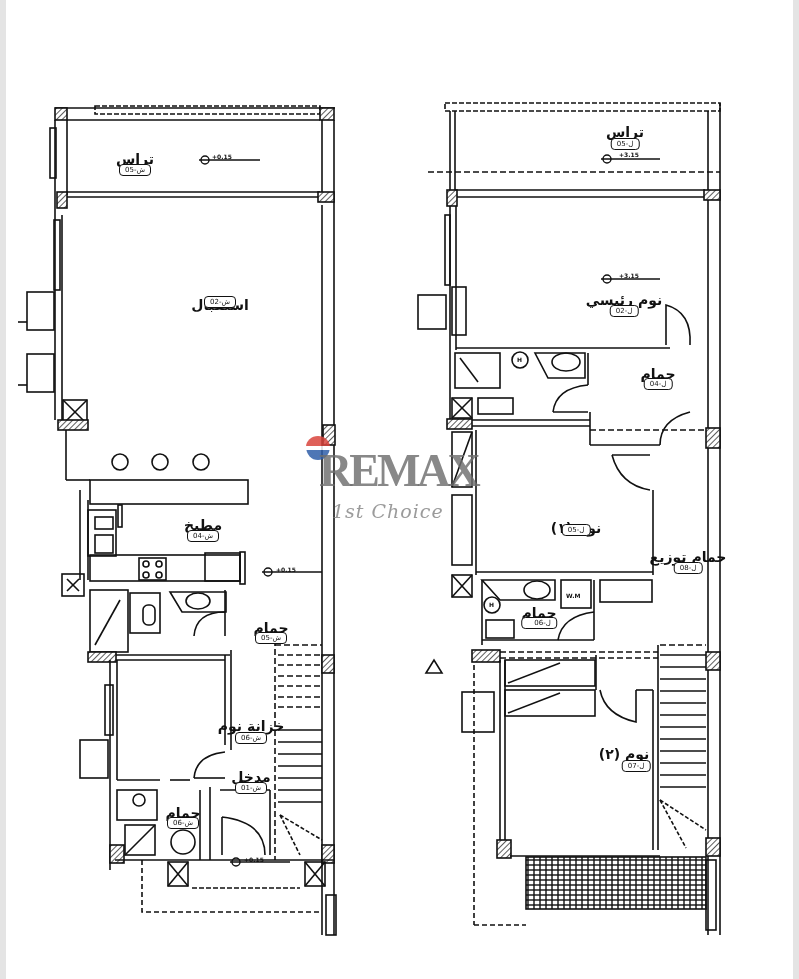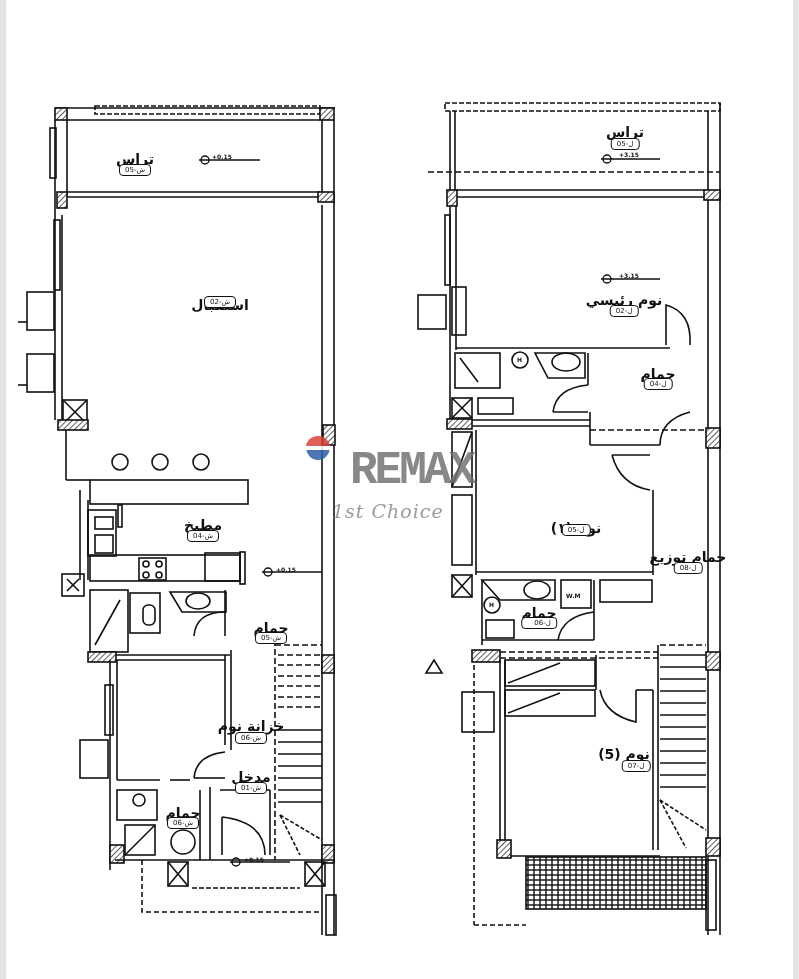--- a/index.html
+++ b/index.html
@@ -2,21 +2,21 @@
 <html><head>
 <meta charset="utf-8">
 <style>
   html, body { margin: 0; padding: 0; background: #ffffff; }
   body { width: 799px; height: 979px; position: relative; overflow: hidden; font-family: "DejaVu Sans", sans-serif; }
   .frame { position: absolute; left: 0; top: 0; width: 799px; height: 979px; border-left: 6px solid #e4e4e4; border-right: 6px solid #e4e4e4; box-sizing: border-box; }
   svg.plan { position: absolute; left: 0; top: 0; }
   .label { position: absolute; font-size: 14px; font-weight: bold; color: #111; text-align: center; direction: rtl; white-space: nowrap; transform: translateX(-50%); }
   .tag { position: absolute; font-size: 7px; color: #111; border: 1.5px solid #111; border-radius: 4px; padding: 0 5px; line-height: 10px; transform: translateX(-50%); white-space: nowrap; background: #fff; }
   .lvl { position: absolute; font-size: 6px; font-weight: bold; color: #111; white-space: nowrap; }
-  .wm-brand { position: absolute; left: 350px; top: 446px; font-family: Liberation Mono, monospace; font-weight: bold; font-size: 46px; letter-spacing: -3px; color: rgba(110,110,110,0.82); line-height: 50px; text-align: right; }
+  .wm-brand { position: absolute; left: 319px; top: 446px; font-family: Liberation Serif, serif; font-weight: bold; font-size: 46px; letter-spacing: -3px; color: rgba(110,110,110,0.82); line-height: 50px; text-align: right; }
   .wm-sub { position: absolute; left: 332px; top: 500px; font-family: "DejaVu Serif", serif; font-style: italic; font-size: 19px; color: rgba(130,130,130,0.8); letter-spacing: 1px; }
   .wm-balloon { position: absolute; left: 306px; top: 436px; width: 24px; height: 24px; border-radius: 50% 50% 50% 50% / 45% 45% 55% 55%; background: linear-gradient(#d9443c 0 40%, #ffffff 40% 60%, #2f5ea8 60% 100%); opacity: 0.85; }
 </style>
 </head>
 <body>
 
 <div class="frame"></div>
 
 <svg class="plan" width="799" height="979" viewBox="0 0 799 979">
   <defs>
@@ -328,18 +328,18 @@
 
 <div class="label" style="left:688px;top:549px;">حمام توزيع</div>
 <div class="tag" style="left:688px;top:562px;">08-ل</div>
 
 <div class="label" style="left:539px;top:605px;">حمام</div>
 <div class="tag" style="left:539px;top:617px;padding-left:12px;">06-ل</div>
 <div class="lvl" style="left:566px;top:592px;">W.M</div>
 <div class="lvl" style="left:517px;top:356px;">H</div>
 <div class="lvl" style="left:489px;top:601px;">H</div>
 
-<div class="label" style="left:624px;top:746px;">نوم (5)</div>
+<div class="label" style="left:624px;top:746px;">نوم (٢)</div>
 <div class="tag" style="left:636px;top:760px;">07-ل</div>
 
 <div class="wm-balloon"></div>
 <div class="wm-brand">REMAX</div>
 <div class="wm-sub">1st Choice</div>
 
 </body></html>

